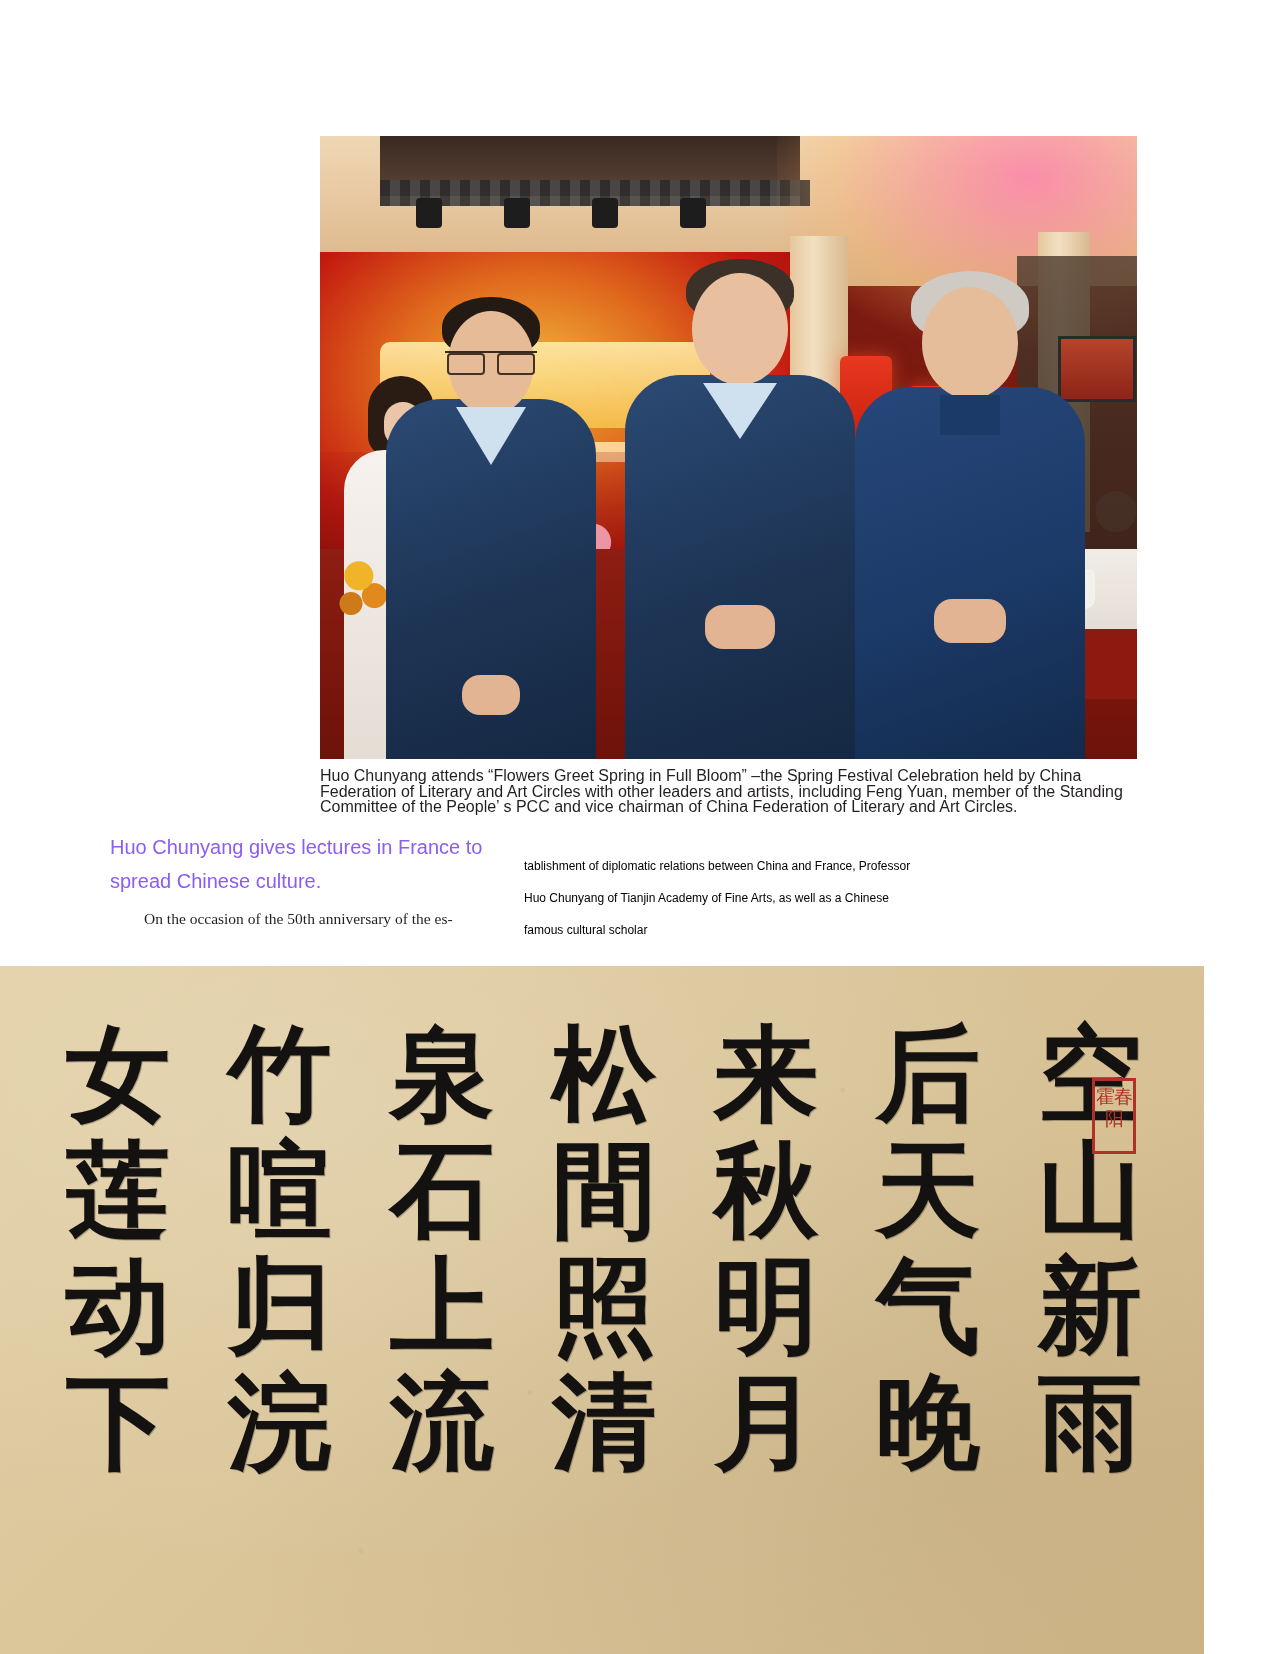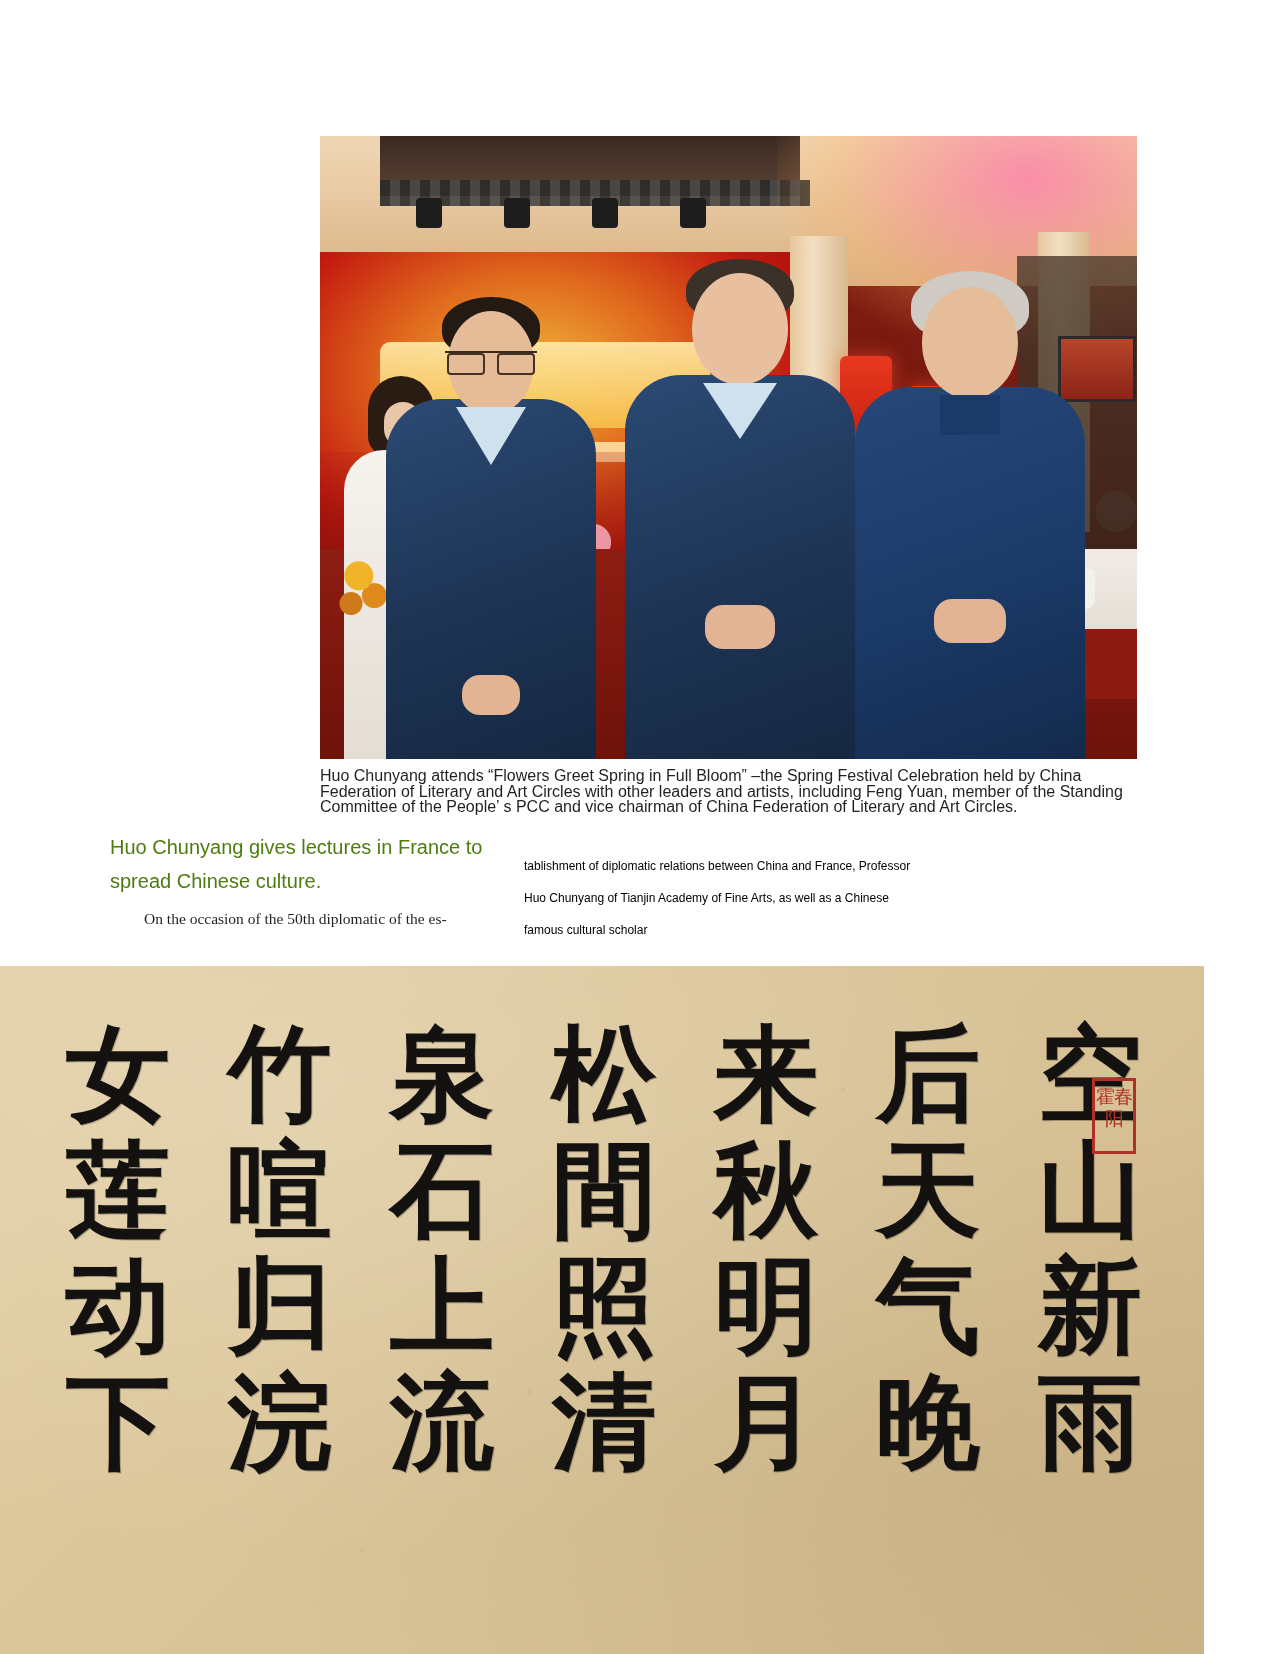--- a/index.html
+++ b/index.html
@@ -254,21 +254,21 @@
   }
 
   
   .headline {
     position: absolute;
     left: 110px;
     top: 830px;
     width: 400px;
     font-size: 20px;
     line-height: 34px;
-    color: #4d7c0f;
+    color: #8b5cf6;
     font-family: "Liberation Sans", sans-serif;
   }
 
   
   .col-left {
     position: absolute;
     left: 110px;
     top: 906px;
     width: 390px;
     font-family: "Liberation Serif", serif;
@@ -423,21 +423,21 @@
         <div class="hands"></div>
       </div>
     </div>
   </div>
 
   <div class="photo-caption">Huo Chunyang attends “Flowers Greet Spring in Full Bloom” –the Spring Festival Celebration held by China Federation of Literary and Art Circles with other leaders and artists, including Feng Yuan, member of the Standing Committee of the People’ s PCC and vice chairman of China Federation of Literary and Art Circles.</div>
 
   <div class="headline">Huo Chunyang gives lectures in France to spread Chinese culture.</div>
 
   <div class="col-left">
-    <p class="indent" style="margin:0;">On the occasion of the 50th diplomatic of the es-</p>
+    <p class="indent" style="margin:0;">On the occasion of the 50th anniversary of the es-</p>
   </div>
   <div class="col-right">
     <p style="margin:0;">tablishment of diplomatic relations between China and France, Professor Huo Chunyang of Tianjin Academy of Fine Arts, as well as a Chinese famous cultural scholar</p>
   </div>
 
   <div class="calligraphy">
     <div class="paper-grain"></div>
 
     <div class="calli-cols">
       <div class="calli-col">

